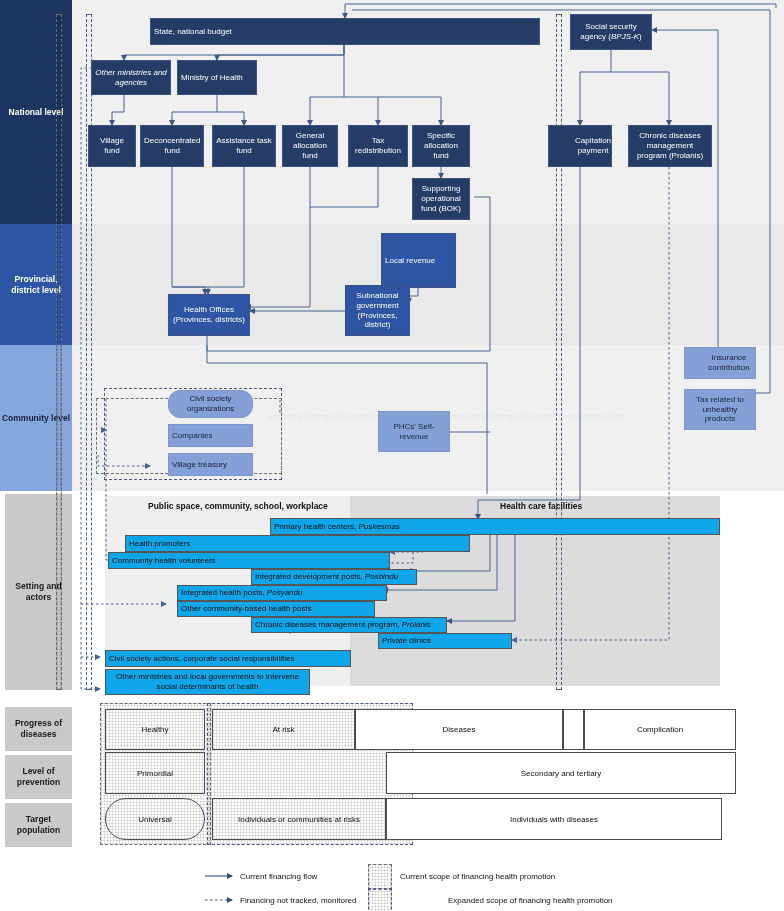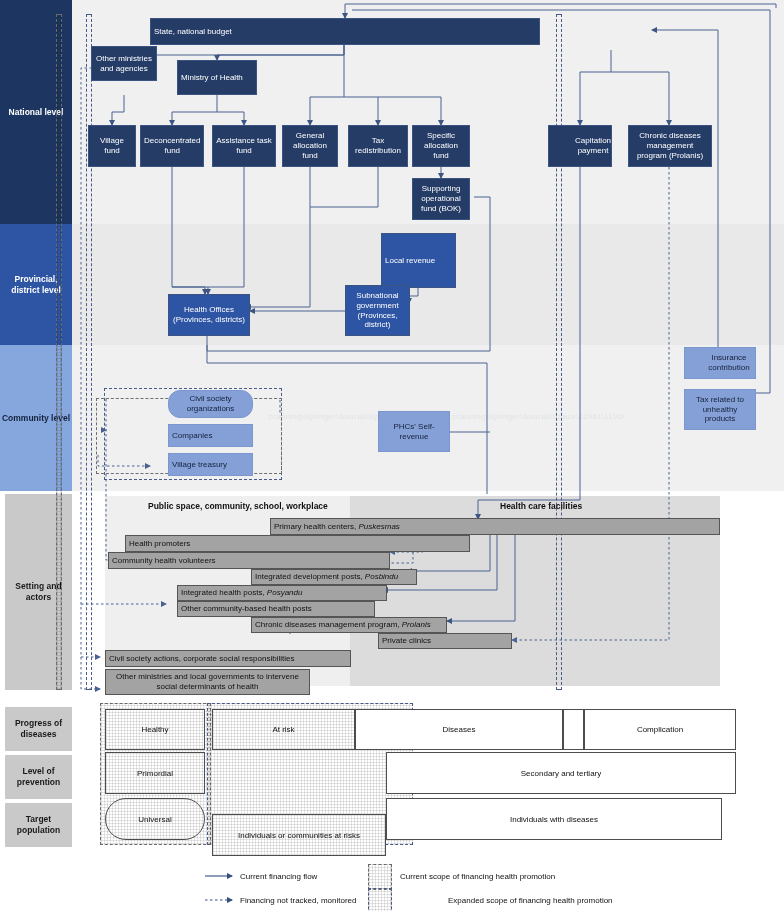--- a/index.html
+++ b/index.html
@@ -19,21 +19,21 @@
   .rail-prov{background:#2e55a3;color:#ffffff;}
   .rail-comm{background:#85a7dd;color:#14213d;}
   .rail-grey{background:#c9c9c9;color:#1a1a1a;}
 
   
   .node{position:absolute;box-sizing:border-box;display:flex;align-items:center;justify-content:flex-start;
         text-align:center;line-height:1.22;padding:2px 3px;}
   .n-dark{background:#243c66;color:#ffffff;border:1px solid #3a5380;font-size:8px;}
   .n-med{background:#2e55a3;color:#ffffff;border:1px solid #3a5380;font-size:8px;}
   .n-light{background:#85a0d6;color:#14213d;border:1px solid #7b97cf;font-size:8px;}
-  .n-white{background:#a3a3a3;color:#111111;border:1px solid #555555;font-size:8px;}
+  .n-white{background:#0ea5e9;color:#111111;border:1px solid #555555;font-size:8px;}
 
   .italic{font-style:italic;}
 
   
   .sec-title{position:absolute;font-size:8.5px;font-weight:bold;color:#111111;white-space:nowrap;}
 
   
   .scope-current{position:absolute;box-sizing:border-box;border:1.3px dashed #6b6b6b;
       background-image:repeating-linear-gradient(0deg,rgba(0,0,0,.10) 0 1px,transparent 1px 3px),
                        repeating-linear-gradient(90deg,rgba(0,0,0,.10) 0 1px,transparent 1px 3px);}
@@ -188,22 +188,25 @@
   <div class="scope-expand" style="left:86px;top:14px;width:6px;height:676px;border-width:1px;"></div>
   <div class="scope-expand" style="left:556px;top:14px;width:6px;height:676px;border-width:1px;"></div>
 
   <div class="scope-expand" style="left:104px;top:388px;width:178px;height:92px;background:transparent;"></div>
   <div class="scope-current" style="left:96px;top:398px;width:186px;height:76px;background:transparent;border-color:#6e6e6e;"></div>
 
   <div class="node n-dark" style="left:150px;top:18px;width:390px;height:27px;">
       <span>State, national budget</span>
     </div>
 
-
-  <div class="node n-dark" style="left:91px;top:46px;width:66px;height:35px;">
+  <div class="node n-dark" style="left:570px;top:14px;width:82px;height:36px;">
+    <span>Social security agency (<i class="italic">BPJS-K</i>)</span>
+  </div>
+
+  <div class="node n-dark" style="left:91px;top:60px;width:80px;height:35px;font-style:italic;">
       <span>Other ministries and agencies</span>
     </div>
   <div class="node n-dark" style="left:177px;top:60px;width:80px;height:35px;">
       <span>Ministry of Health</span>
     </div>
 
   <div class="node n-dark" style="left:88px;top:125px;width:48px;height:42px;">
       <span>Village fund</span>
     </div>
   <div class="node n-dark" style="left:140px;top:125px;width:64px;height:42px;">
@@ -304,21 +307,21 @@
   <div class="cell hatch" style="left:105px;top:709px;width:100px;height:41px;">Healthy</div>
   <div class="cell hatch" style="left:212px;top:709px;width:143px;height:41px;">At risk</div>
   <div class="cell" style="left:355px;top:709px;width:208px;height:41px;">Diseases</div>
   <div class="cell" style="left:563px;top:709px;width:21px;height:41px;"></div>
   <div class="cell" style="left:584px;top:709px;width:152px;height:41px;">Complication</div>
 
   <div class="cell hatch" style="left:105px;top:752px;width:100px;height:42px;">Primordial</div>
   <div class="cell" style="left:386px;top:752px;width:350px;height:42px;">Secondary and tertiary</div>
 
   <div class="cell hatch" style="left:105px;top:798px;width:100px;height:42px;border-radius:21px;">Universal</div>
-  <div class="cell hatch" style="left:212px;top:798px;width:174px;height:42px;margin-top:16px;">Individuals or communities at risks</div>
+  <div class="cell hatch" style="left:212px;top:798px;width:174px;height:42px;">Individuals or communities at risks</div>
   <div class="cell" style="left:386px;top:798px;width:336px;height:42px;">Individuals with diseases</div>
 
   <svg class="wires" style="height:911px;" viewBox="0 0 784 911">
     <g fill="none" stroke="#35507e" stroke-width="1.1">
       <path d="M205,876 L232,876" marker-end="url(#ar2)"></path>
       <path d="M205,900 L232,900" stroke-dasharray="2.5,2.5" marker-end="url(#ar2)"></path>
     </g>
     <defs>
       <marker id="ar2" markerWidth="6" markerHeight="6" refX="5" refY="3" orient="auto">
         <path d="M0,0 L6,3 L0,6 z" fill="#35507e"></path>

